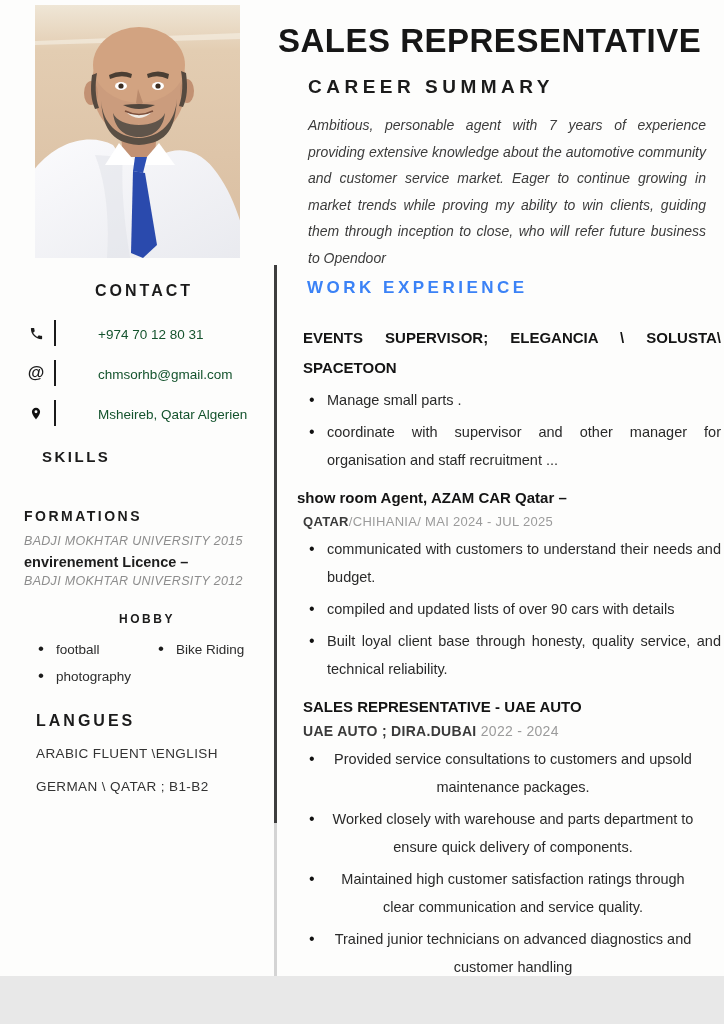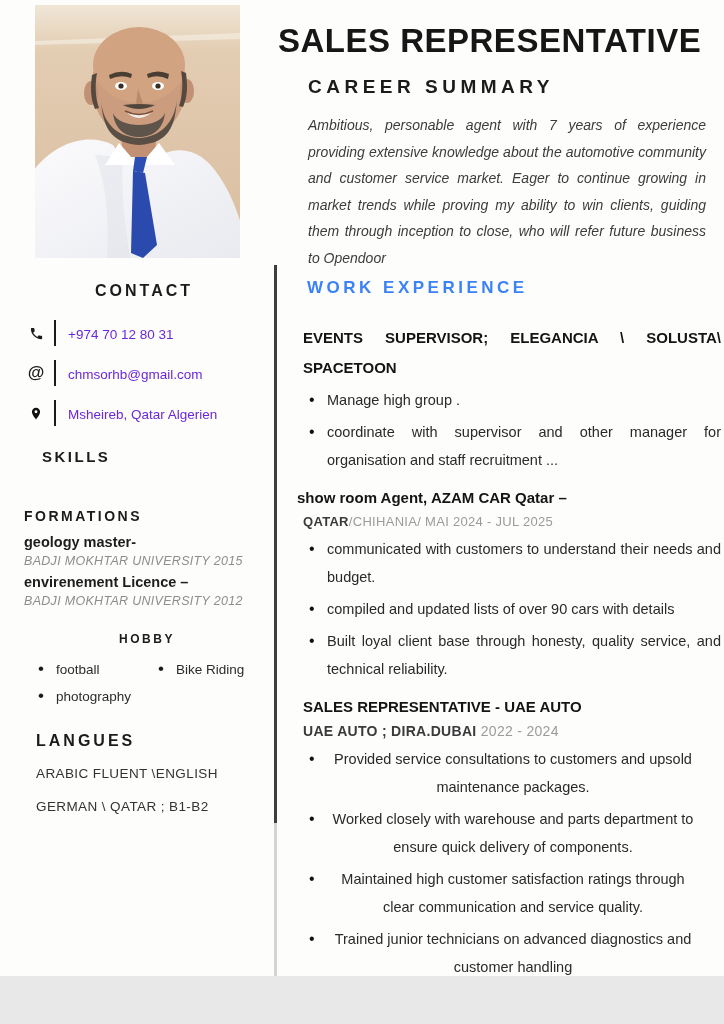--- a/index.html
+++ b/index.html
@@ -27,21 +27,21 @@
   .divider{position:absolute;left:274px;width:2.5px;}
   .divider-dark{top:265px;height:558px;background:#3e3e3e;}
   .divider-light{top:823px;height:201px;background:#d4d4d4;}
   
   .left{position:absolute;left:20px;top:272px;width:248px;}
   .sec-h{font-weight:800;letter-spacing:2.5px;color:#1b1b1b;margin:0;}
   .contact-h{font-size:16px;text-align:center;margin:10px 0 22px 0;letter-spacing:3px;}
   .c-row{display:flex;align-items:flex-start;margin:0 0 16px 6px;}
   .c-icon{width:20px;height:22px;flex:0 0 20px;display:flex;align-items:center;justify-content:center;}
   .c-bar{width:2px;height:26px;background:#1b1b1b;margin:-2px 12px 0 8px;flex:0 0 2px;}
-  .c-text{font-size:13.5px;color:#6d28d9;line-height:22px;padding-top:2px;}
+  .c-text{font-size:13.5px;color:#14532d;line-height:22px;padding-top:2px;margin-left:30px;}
   .skills-h{font-size:15px;margin:22px 0 16px 22px;}
   ul.plain{list-style:none;margin:0;padding:0;}
   ul.plain li{position:relative;padding-left:24px;font-size:13.5px;color:#2c2c2c;line-height:19px;}
   ul.plain li::before{content:"\2022";position:absolute;left:6px;top:-1px;font-size:17px;color:#1b1b1b;}
   .skills-list{margin-left:20px;}
   .skills-list li{margin-bottom:13px;}
   .skills-list li.tight{margin-bottom:7px;}
   .formations-h{font-size:14px;margin:43px 0 10px 4px;}
   .f-title{font-size:14.5px;font-weight:800;color:#1d1d1d;margin:6px 0 4px 4px;}
   .f-detail{font-size:12.5px;font-style:italic;color:#8d8d8d;letter-spacing:0.3px;margin:0 0 2px 4px;}
@@ -166,21 +166,20 @@
           </svg>
       </span>
       <span class="c-bar"></span>
       <span class="c-text" style="width:160px;">Msheireb, Qatar Algerien</span>
     </div>
 
     <h3 class="sec-h skills-h">SKILLS</h3>
 
     <h3 class="sec-h formations-h">FORMATIONS</h3>
     <div>
-      <div class="f-title">geology master-</div>
       <div class="f-detail">BADJI MOKHTAR UNIVERSITY 2015</div>
     </div>
     <div>
       <div class="f-title">envirenement Licence –</div>
       <div class="f-detail">BADJI MOKHTAR UNIVERSITY 2012</div>
     </div>
 
     <h3 class="sec-h hobby-h">HOBBY</h3>
     <div class="hobby-cols">
       <ul class="plain hobby-col1">
@@ -198,21 +197,21 @@
 
   </aside>
 
   <main class="right">
     <h3 class="we-h">WORK EXPERIENCE</h3>
 
     <section class="job">
       <div class="job-title jt-just jt-indent">EVENTS SUPERVISOR; ELEGANCIA \ SOLUSTA\</div>
       <div class="job-title jt-indent">SPACETOON</div>
       <ul class="bullets">
-        <li>Manage high group .</li>
+        <li>Manage small parts .</li>
         <li>coordinate with supervisor and other manager for organisation and staff recruitment  ...</li>
       </ul>
     </section>
 
     <section class="job">
       <div class="job-title">show room Agent, AZAM CAR Qatar –</div>
       <div class="job-sub">
         <span class="sub-bold">QATAR</span><span class="sub-rest">/CHIHANIA/ MAI 2024 - JUL 2025</span>
       </div>
       <ul class="bullets">

